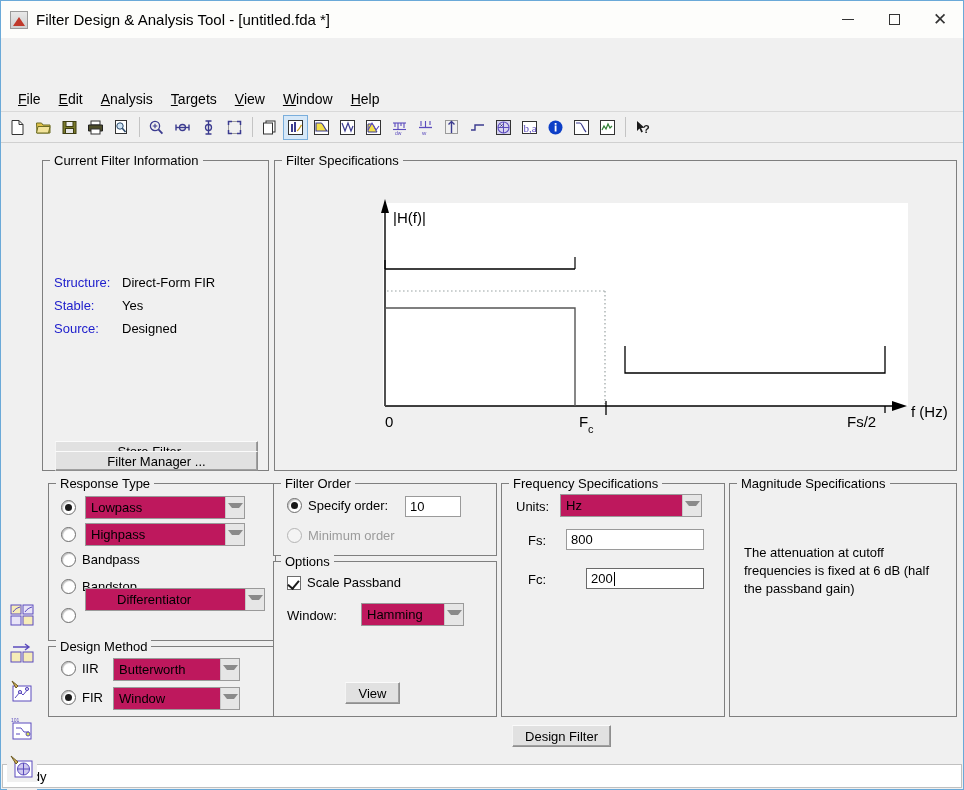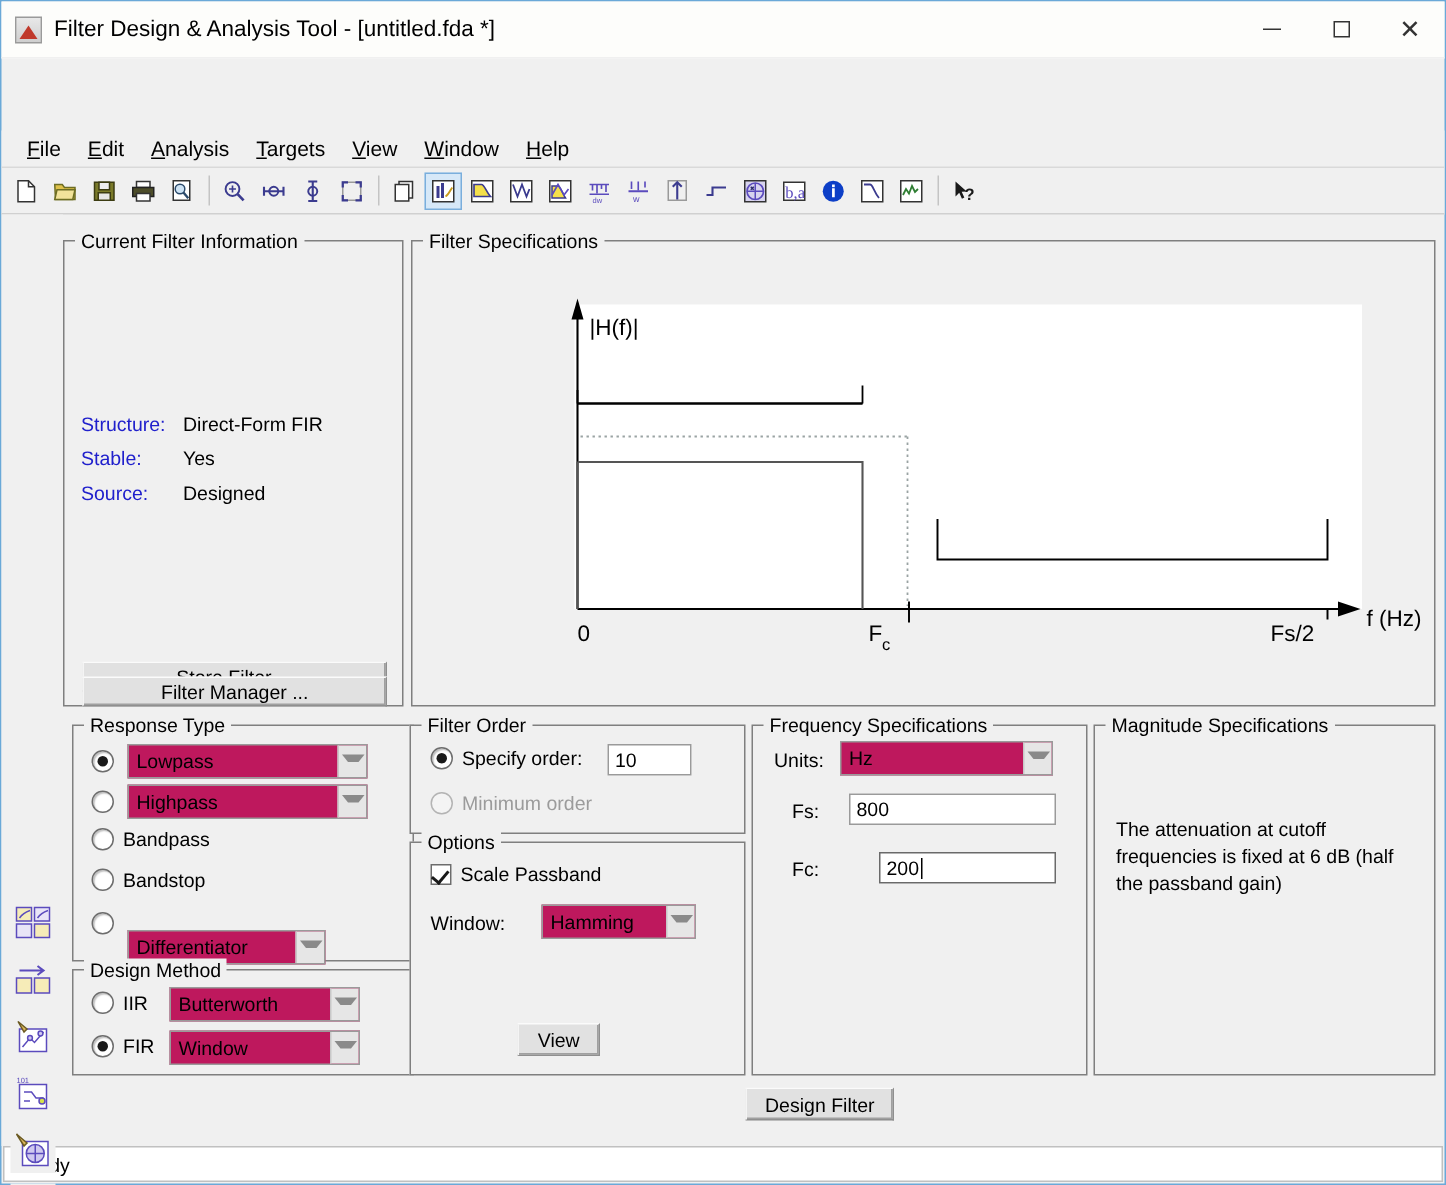--- a/index.html
+++ b/index.html
@@ -207,21 +207,21 @@
     margin-left:1px;
   }
   .field-label { position:absolute; font-size:13px; color:#000; }
 
   .magtext {
     position:absolute; left:14px; top:60px; width:196px;
     font-size:13px; color:#000; line-height:18px;
   }
 
   #design-filter {
-    position:absolute; left:455px; top:582px; width:99px; height:22px;
+    position:absolute; left:470px; top:582px; width:99px; height:22px;
   }
 
   
   .statusbar {
     height: 24px; min-height:24px;
     background:#fff;
     border-top:1px solid #d9d9d9;
     border:1px solid #c0c0c0;
     margin: 0 1px 1px 1px;
     display:flex; align-items:center;
@@ -590,21 +590,21 @@
         </div>
 
         <div class="radio-row" style="left:12px; top:95px;">
           <span class="radio"></span>
           <span class="radio-label">Bandstop</span>
         </div>
 
         <div class="radio-row" style="left:12px; top:124px;">
           <span class="radio"></span>
         </div>
-        <div class="combo" style="left:36px; top:136px; width:132px;">
+        <div class="combo" style="left:36px; top:104px; width:180px;padding-left:26px;">
           <span class="cval">Differentiator</span>
           <span class="arrow"></span>
         </div>
       </div>
 
       <div class="group" id="dmeth">
         <div class="legend">Design Method</div>
 
         <div class="radio-row" style="left:12px; top:14px;">
           <span class="radio"></span>

